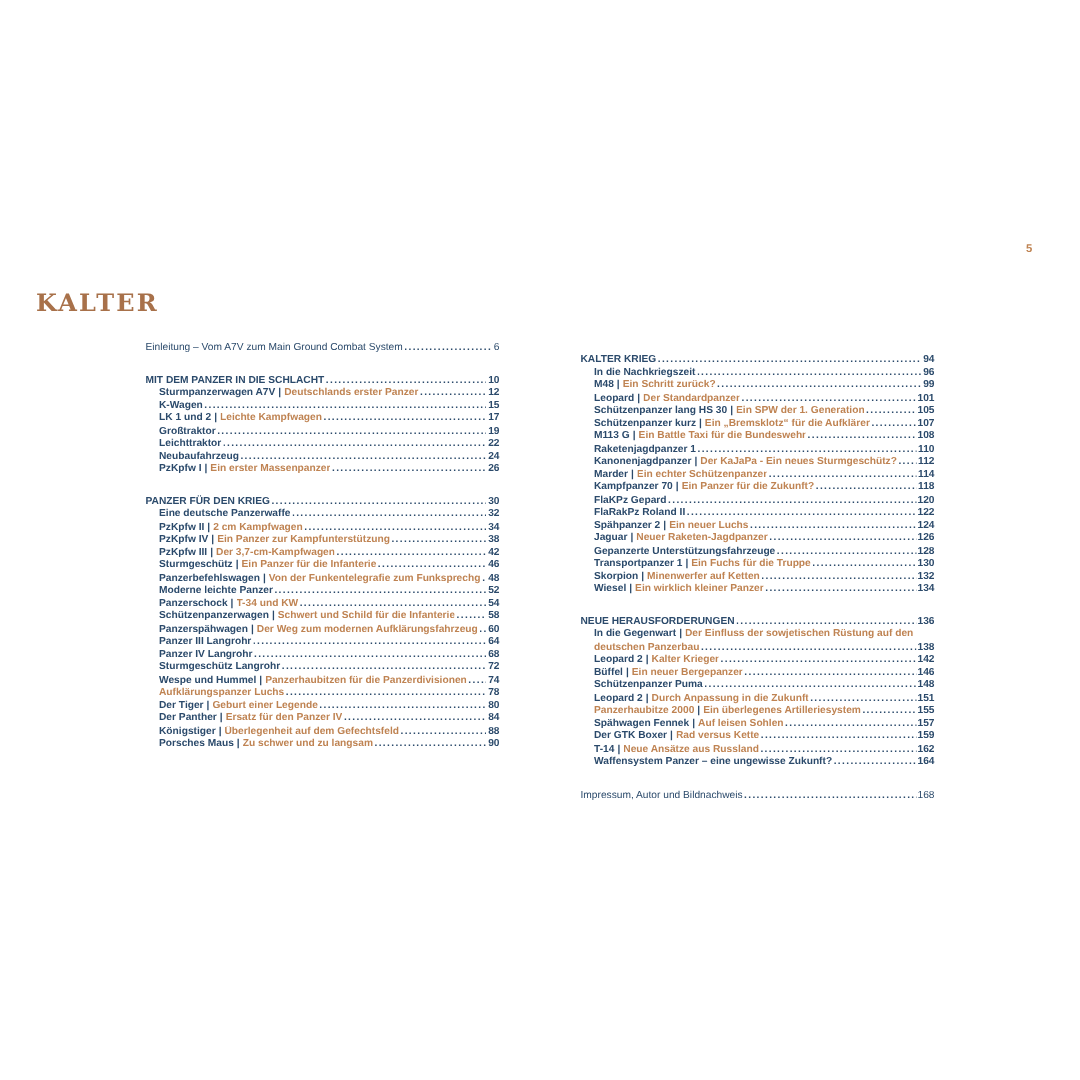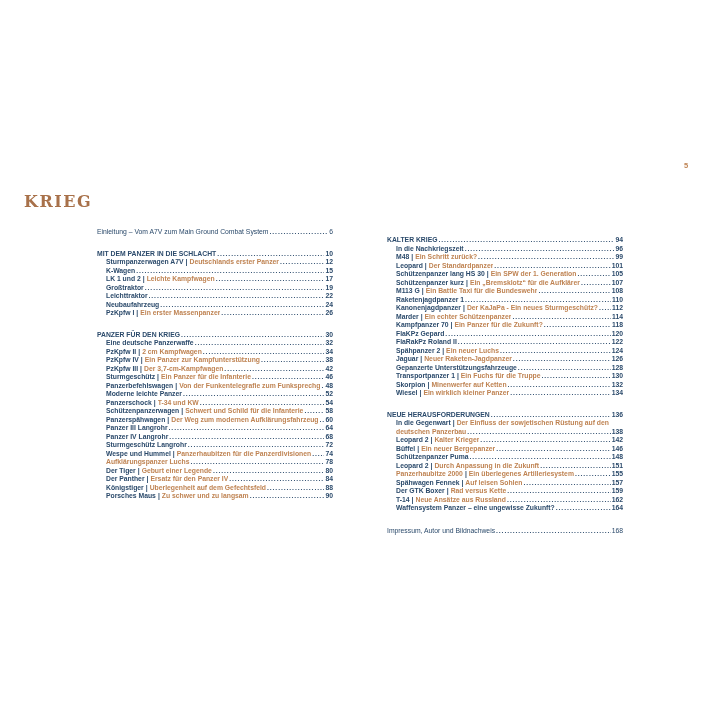--- a/index.html
+++ b/index.html
@@ -49,21 +49,21 @@
   .row.plain .p{font-weight:normal;}
   .header{margin-top:13px;}
   .item{padding-left:9px;}
   .intro-row{margin-bottom:4px;}
   .imprint-row{margin-top:14px;}
 </style>
 </head>
 <body>
 
 <div class="page">
-  <div class="inhalt-title">KRIEG</div>
+  <div class="inhalt-title">KALTER</div>
   <div class="folio">5</div>
   <div class="col col-left">
       <div class="row plain intro-row">
         <span class="t">Einleitung – Vom A7V zum Main Ground Combat System</span>
         <span class="dots"></span>
         <span class="p">6</span>
       </div>
       <div class="row header">
         <span class="t">MIT DEM PANZER IN DIE SCHLACHT</span>
         <span class="dots"></span>

